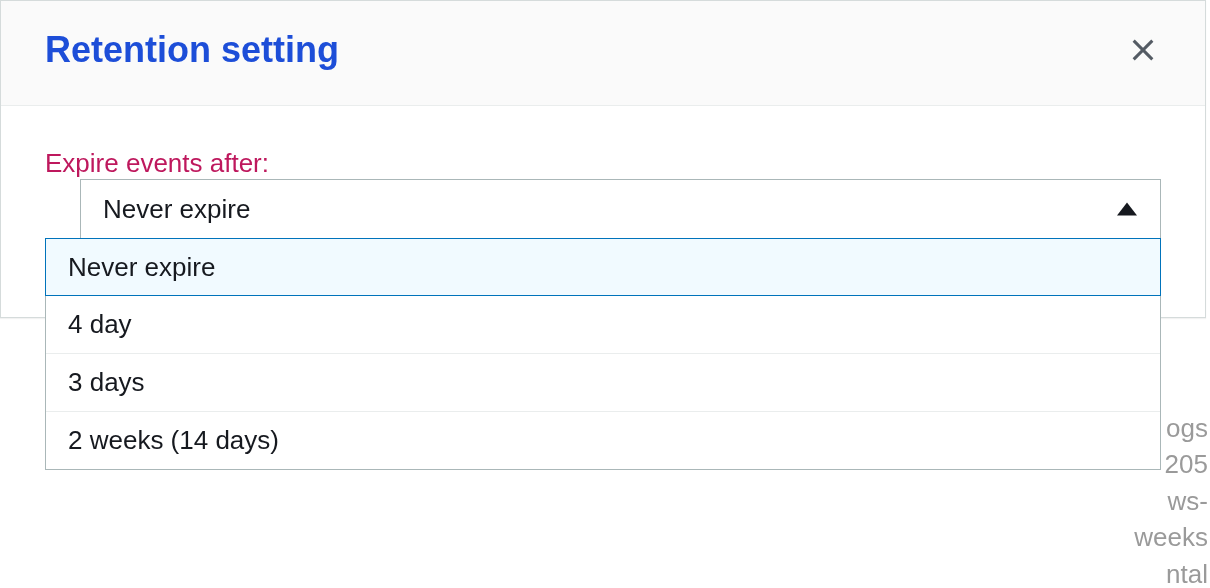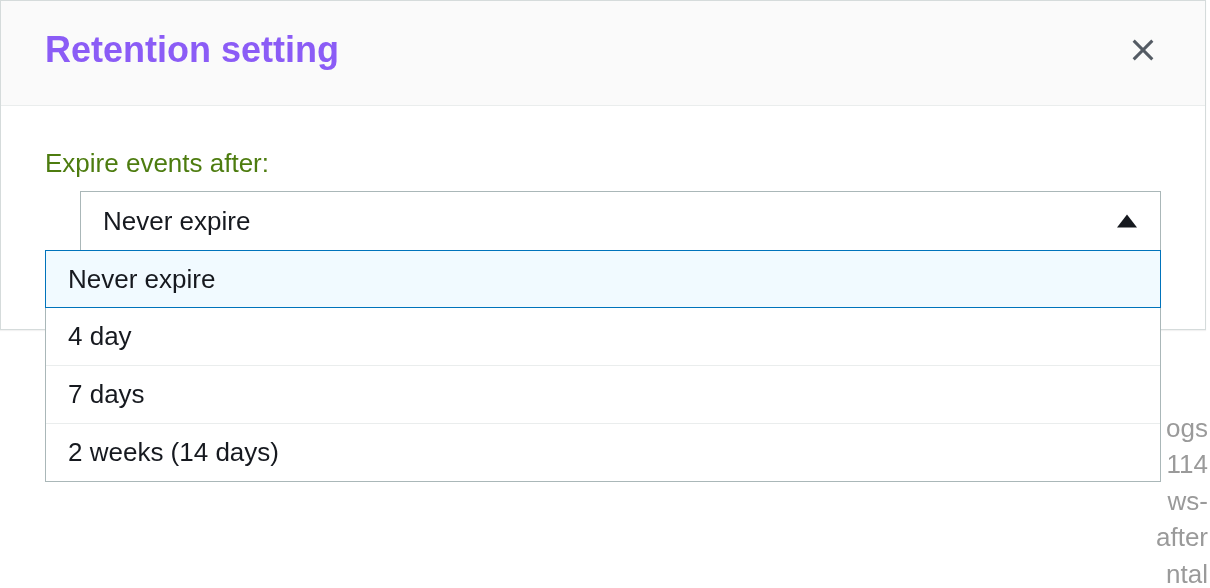--- a/index.html
+++ b/index.html
@@ -38,43 +38,43 @@
       display: flex;
       justify-content: space-between;
       align-items: center;
       padding: 28px 44px 34px 44px;
       background: #fafafa;
       border-bottom: 1px solid #eaeded;
     }
     .modal-title {
       font-size: 36px;
       font-weight: 700;
-      color: #8b5cf6;
+      color: #1d4ed8;
     }
     .close-button {
       cursor: pointer;
       display: flex;
       align-items: center;
       justify-content: center;
       color: #545b64;
       padding: 4px;
     }
     .close-button svg {
       width: 28px;
       height: 28px;
       stroke: #545b64;
       stroke-width: 2.6;
     }
     .modal-body {
       padding: 42px 44px 30px 44px;
     }
     .field-label {
       font-size: 26px;
-      color: #4d7c0f;
-      margin-bottom: 12px;
+      color: #be185d;
+      margin-bottom: 0;
       display: block;
     }
     .select-wrapper {
       position: relative;
       padding-left: 35px;
     }
     .select-control {
       width: 100%;
       border: 1px solid #aab7b8;
       background: #ffffff;
@@ -129,23 +129,23 @@
     .modal-footer-shadow {
       height: 48px;
       background: #ffffff;
     }
   </style>
 </head>
 <body>
 
 <div class="background-content">
   <div>ogs</div>
-  <div>114</div>
+  <div>205</div>
   <div>ws-</div>
-  <div>after</div>
+  <div>weeks</div>
   <div>ntal</div>
 </div>
 
 <div class="modal">
   <div class="modal-header">
     <h1 class="modal-title">Retention setting</h1>
     <div class="close-button">
       <svg viewBox="0 0 24 24" fill="none">
         <line x1="4" y1="4" x2="20" y2="20"></line>
         <line x1="20" y1="4" x2="4" y2="20"></line>
@@ -155,19 +155,19 @@
   <div class="modal-body">
     <label class="field-label">Expire events after:</label>
     <div class="select-wrapper">
       <div class="select-control">
         <span>Never expire</span>
         <span class="caret-up"></span>
       </div>
       <div class="dropdown-list">
         <div class="dropdown-option selected">Never expire</div>
         <div class="dropdown-option">4 day</div>
-        <div class="dropdown-option">7 days</div>
+        <div class="dropdown-option">3 days</div>
         <div class="dropdown-option">2 weeks (14 days)</div>
       </div>
     </div>
   </div>
   <div class="modal-footer-shadow"></div>
 </div>
 
 </body></html>

